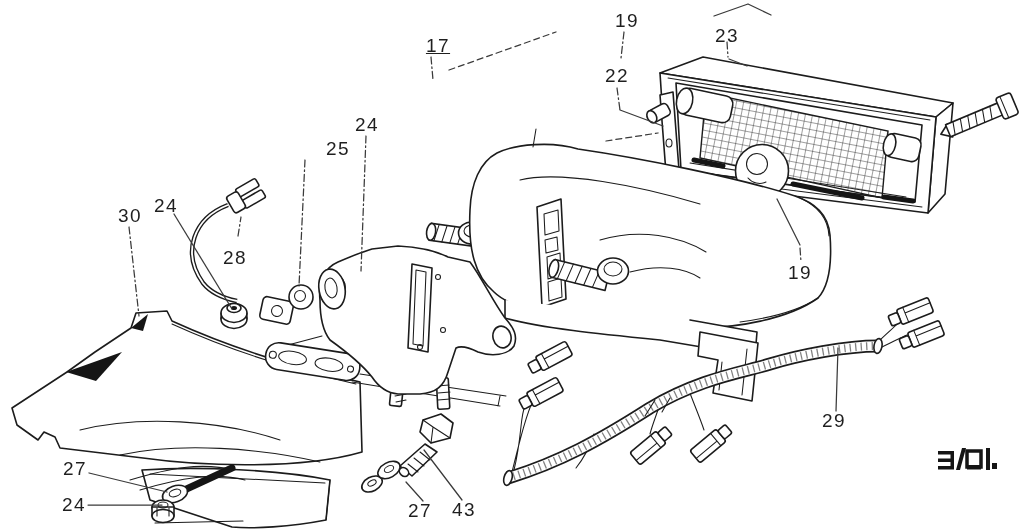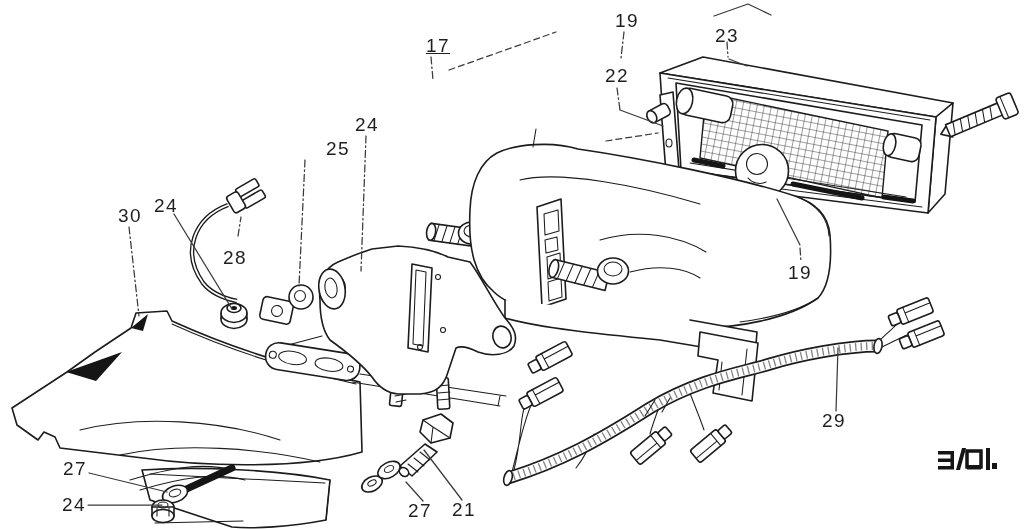--- a/index.html
+++ b/index.html
@@ -279,16 +279,16 @@
       <div class="callout" style="left: 727px; top: 36px;">23</div>
       <div class="callout" style="left: 800px; top: 273px;">19</div>
       <div class="callout" style="left: 367px; top: 125px;">24</div>
       <div class="callout" style="left: 306px; top: 149px; margin-left: 32px;">25</div>
       <div class="callout" style="left: 166px; top: 206px;">24</div>
       <div class="callout" style="left: 130px; top: 216px;">30</div>
       <div class="callout" style="left: 235px; top: 246px; margin-top: 12px;">28</div>
       <div class="callout" style="left: 75px; top: 469px;">27</div>
       <div class="callout" style="left: 74px; top: 505px;">24</div>
       <div class="callout" style="left: 420px; top: 511px;">27</div>
-      <div class="callout" style="left: 464px; top: 510px;">21</div>
+      <div class="callout" style="left: 464px; top: 510px;">43</div>
       <div class="callout" style="left: 834px; top: 421px;">29</div>
     </div>
 </div>
 
 </body></html>

